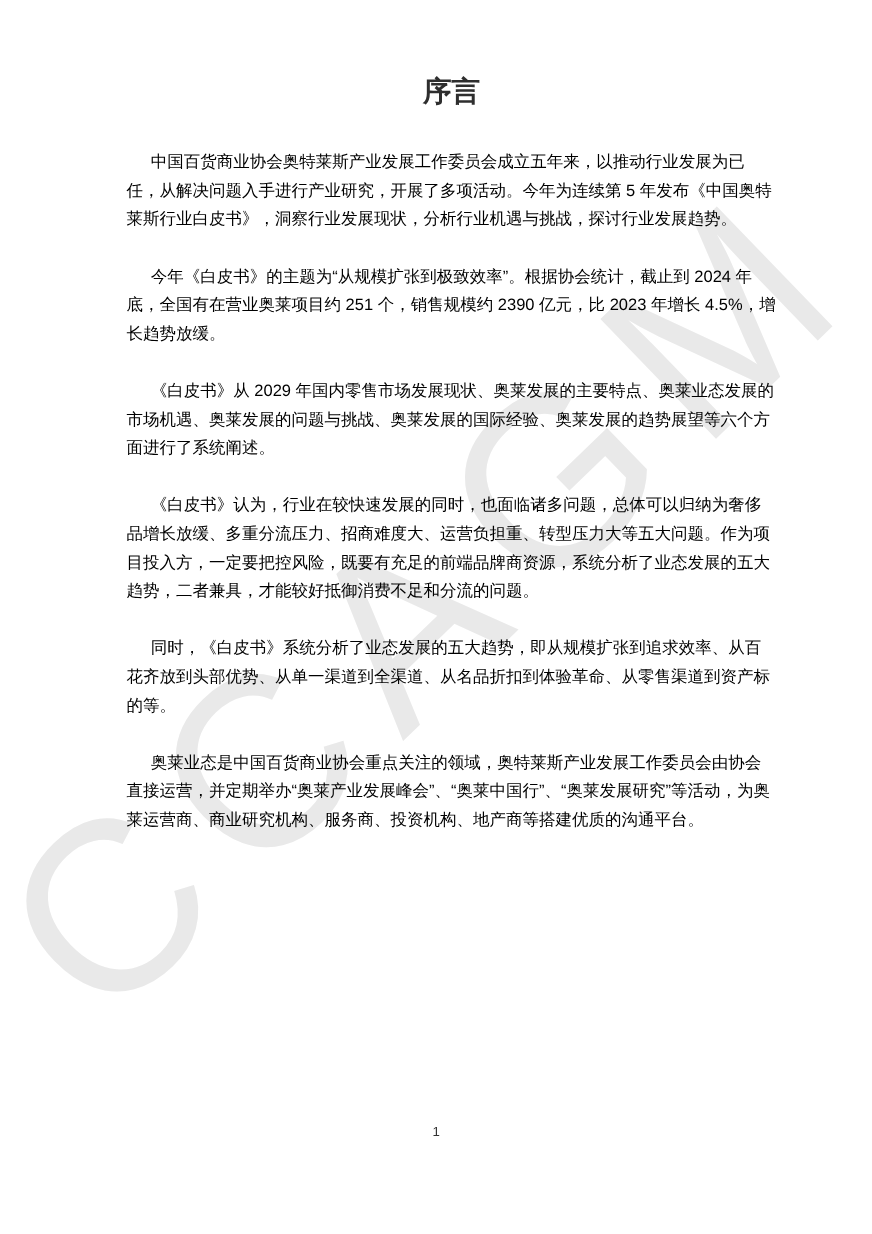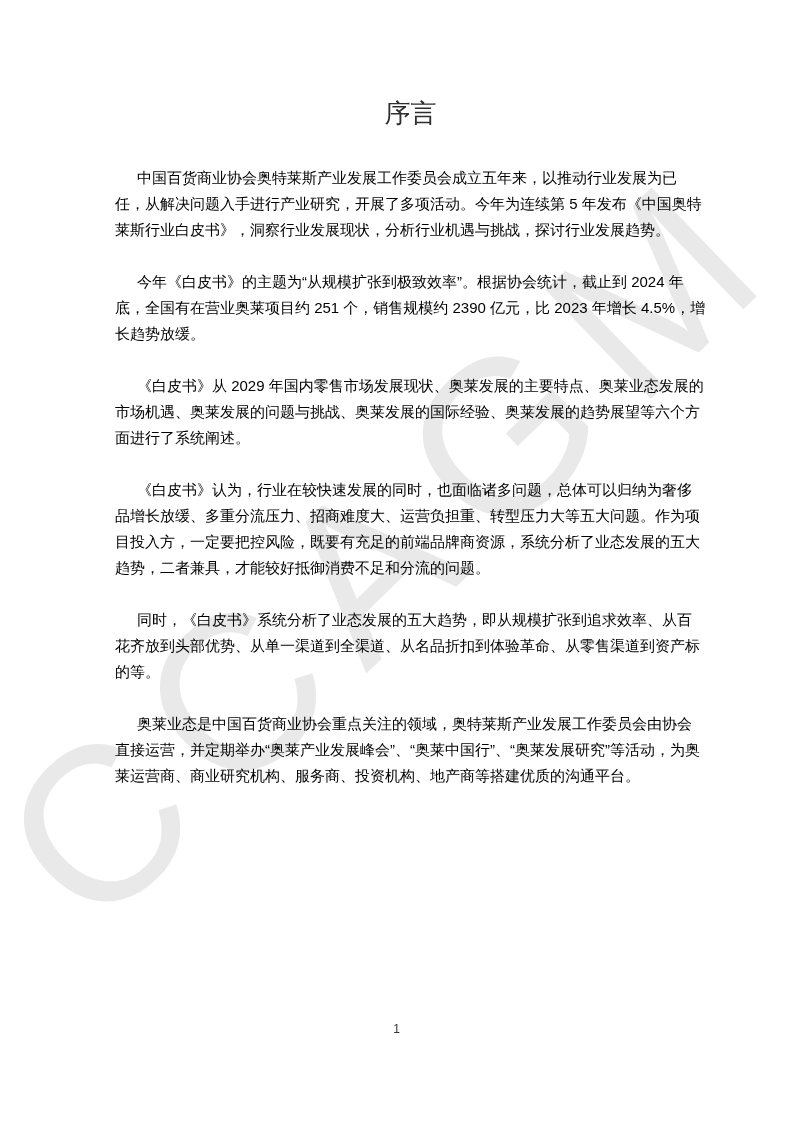--- a/index.html
+++ b/index.html
@@ -31,25 +31,25 @@
   }
   .content {
     position: absolute;
     left: 115px;
     right: 87px;
     top: 0;
     z-index: 1;
     color: #333333;
   }
   .doc-title {
-    margin-top: 98px;
+    margin-top: 68px;
     margin-bottom: 36px;
     font-size: 26px;
     line-height: 31px;
-    font-weight: 400;
+    font-weight: 700;
     text-align: center;
     color: #2e2e2e;
   }
   .para {
     font-size: 15px;
     line-height: 26px;
     text-align: left;
     text-indent: 22px;
     margin-bottom: 26px;
     color: #000000;

